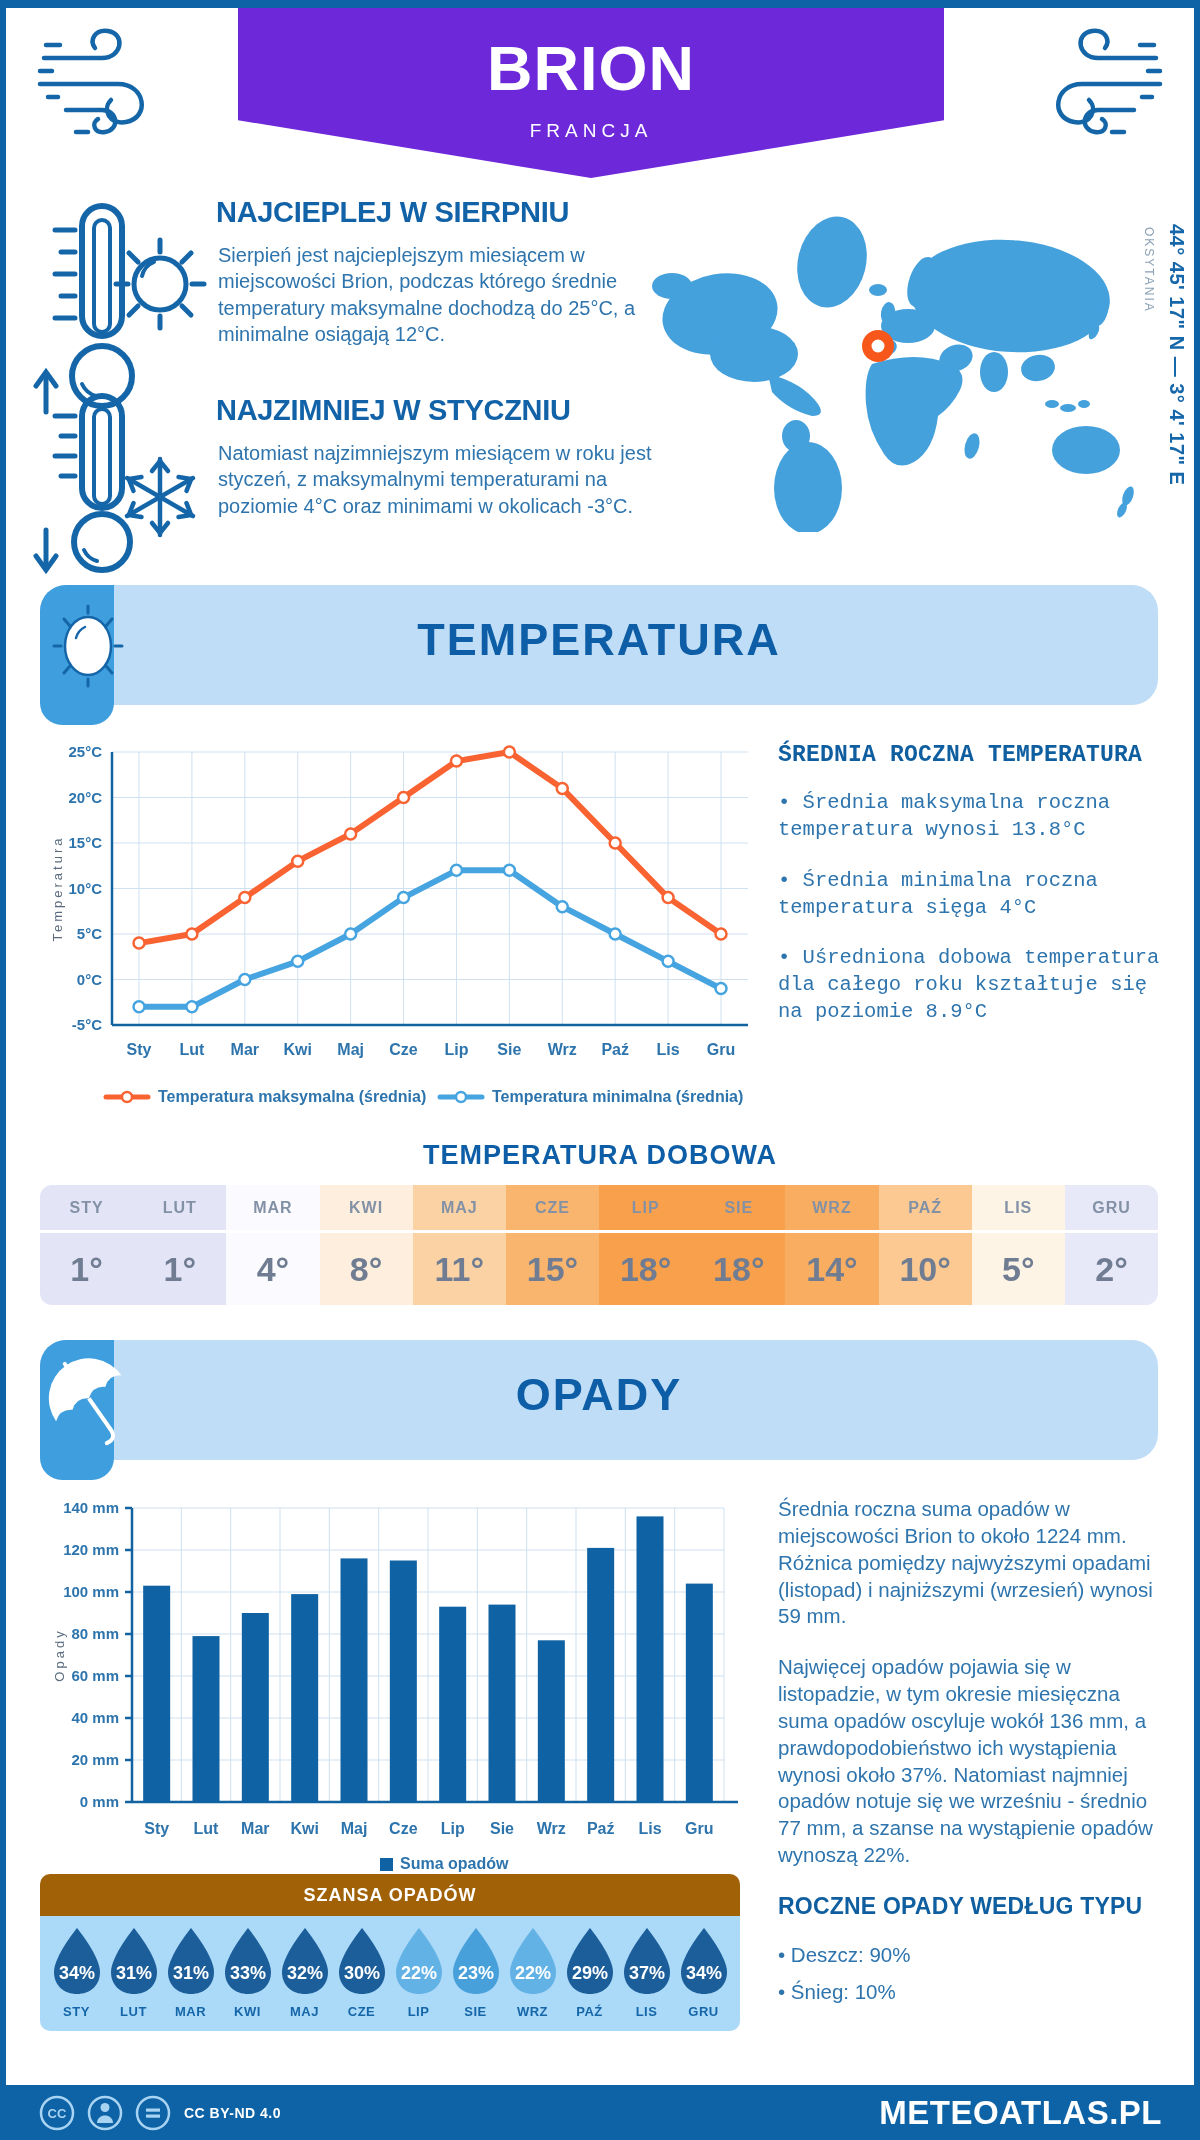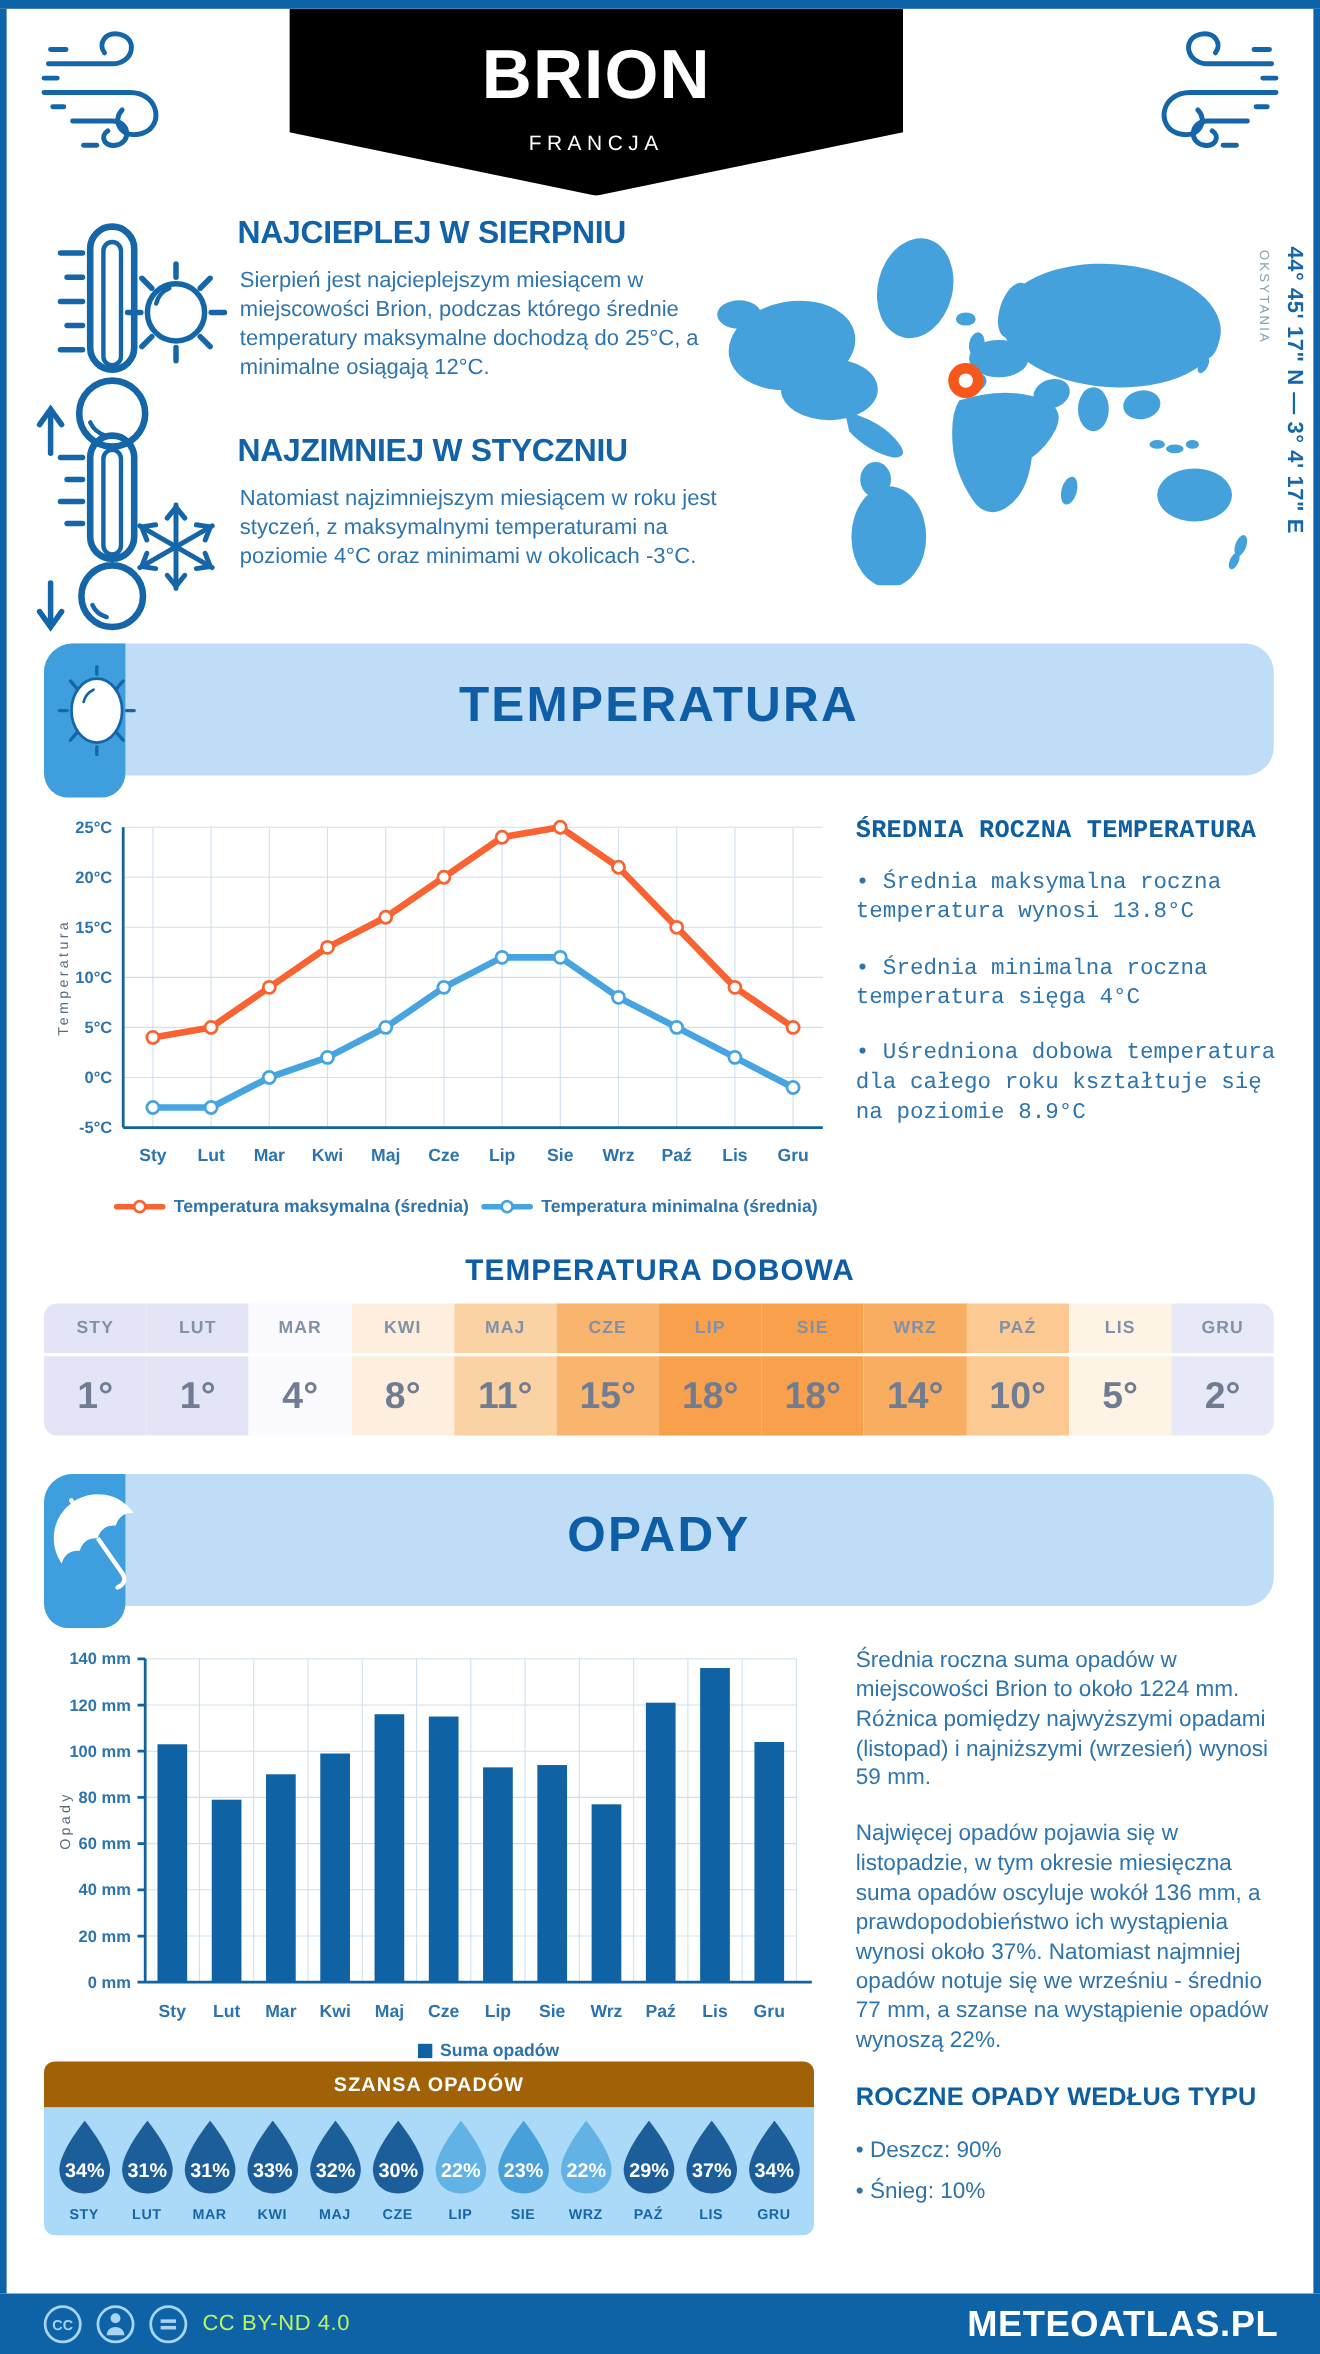--- a/index.html
+++ b/index.html
@@ -3,21 +3,21 @@
 <meta charset="utf-8">
 <style>
   html,body{margin:0;padding:0;background:#fff;}
   #page{position:relative;width:1200px;height:2140px;background:#fff;overflow:hidden;
         font-family:"Liberation Sans",sans-serif;}
   .abs{position:absolute;}
   
   .topbar{left:0;top:0;width:1200px;height:8px;background:#0d63a5;}
   .side-border{top:8px;width:6px;height:2077px;background:#0d63a5;}
   
-  .banner{left:263px;top:8px;width:558px;height:170px;background:#000000;
+  .banner{left:238px;top:8px;width:706px;height:170px;background:#6d28d9;
           clip-path:polygon(0 0,100% 0,100% 66%,50% 100%,0 66%);}
   .city{left:0;top:24px;width:100%;text-align:center;color:#fff;font-size:63px;font-weight:700;letter-spacing:1px;}
   .country{left:0;top:112px;width:100%;text-align:center;color:#fff;font-size:19px;letter-spacing:5px;}
   
   .intro-title{width:470px;color:#1262a8;font-size:29px;font-weight:700;letter-spacing:-0.3px;}
   .intro-text{width:438px;color:#2e74ad;font-size:20px;line-height:1.32;}
   .vtext{left:1142px;top:224px;display:flex;flex-direction:row;gap:9px;align-items:flex-start;}
   .vtext span{writing-mode:vertical-rl;}
   .coords{font-size:20px;font-weight:700;color:#1567a9;letter-spacing:0.5px;}
   .region{font-size:12px;color:#8aa0b5;letter-spacing:2px;padding-top:3px;}
@@ -47,21 +47,21 @@
   
   .grid{stroke:#cfe0f0;stroke-width:1;}
   .axis{stroke:#12639f;stroke-width:2.5;}
   .ytick,.xtick{fill:#2d74ad;font-size:15px;font-weight:700;font-family:"Liberation Sans",sans-serif;}
   .xtick{font-size:16px;font-weight:600;}
   .legend{fill:#2d74ad;font-size:16px;font-weight:600;font-family:"Liberation Sans",sans-serif;}
   .ylabel{fill:#5a6b7d;font-size:13px;letter-spacing:3px;font-family:"Liberation Sans",sans-serif;}
   .drop-pct{fill:#fff;font-size:18px;font-weight:700;font-family:"Liberation Sans",sans-serif;}
   
   #footer{left:0;top:2085px;width:1200px;height:55px;background:#0d63a5;display:flex;align-items:center;}
-  #footer .lic{margin-left:12px;color:#bef264;font-size:20px;font-weight:400;letter-spacing:0.5px;}
+  #footer .lic{margin-left:12px;color:#ffffff;font-size:14px;font-weight:700;letter-spacing:0.5px;}
   #footer .site{margin-left:auto;margin-right:38px;color:#fff;font-size:33px;font-weight:700;letter-spacing:0.5px;}
   .cc-icons{display:flex;gap:10px;margin-left:38px;}
 </style>
 </head>
 <body>
 
 <div id="page">
 
   <div class="abs topbar"></div>
   <div class="abs side-border" style="left:0;"></div>

